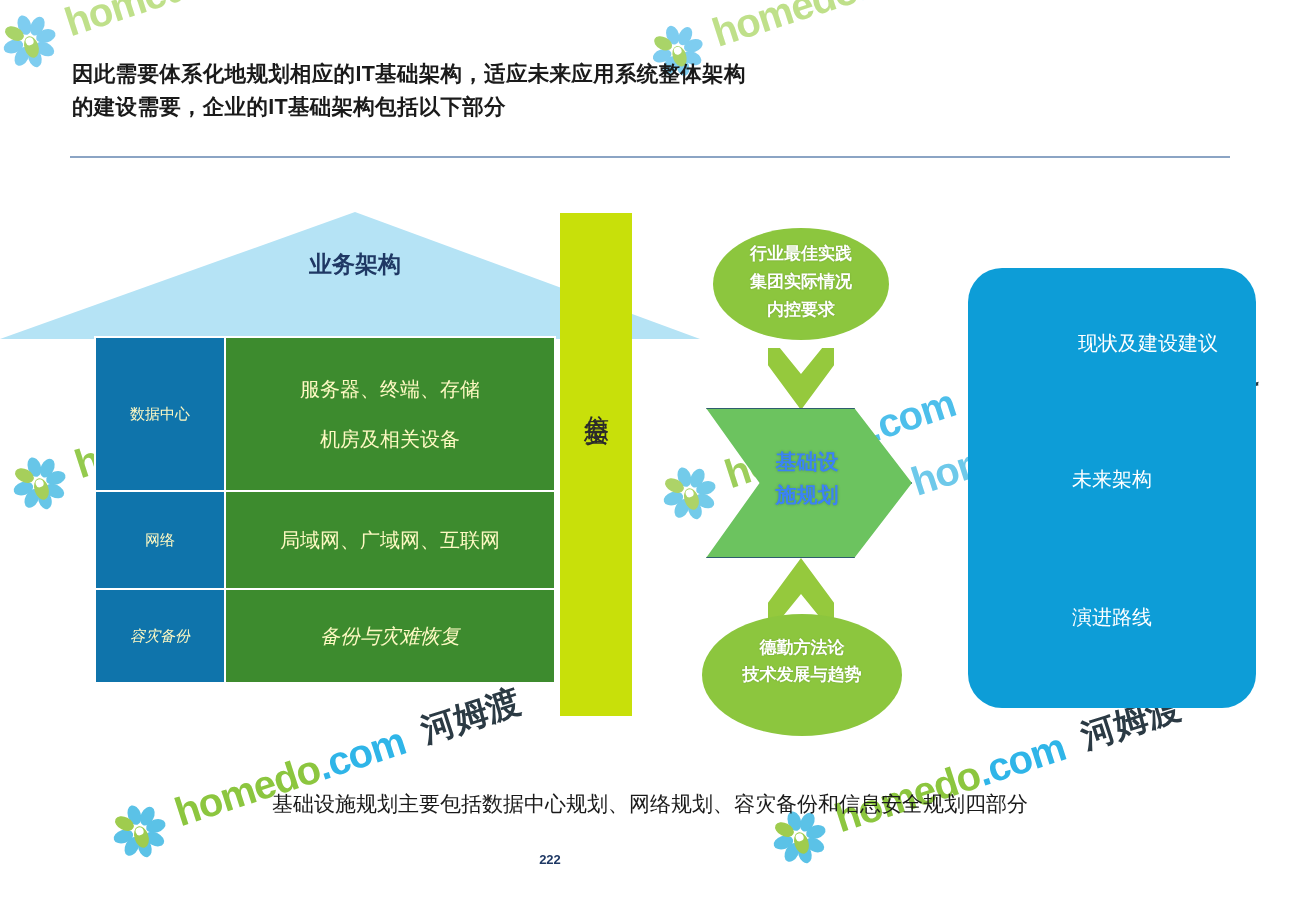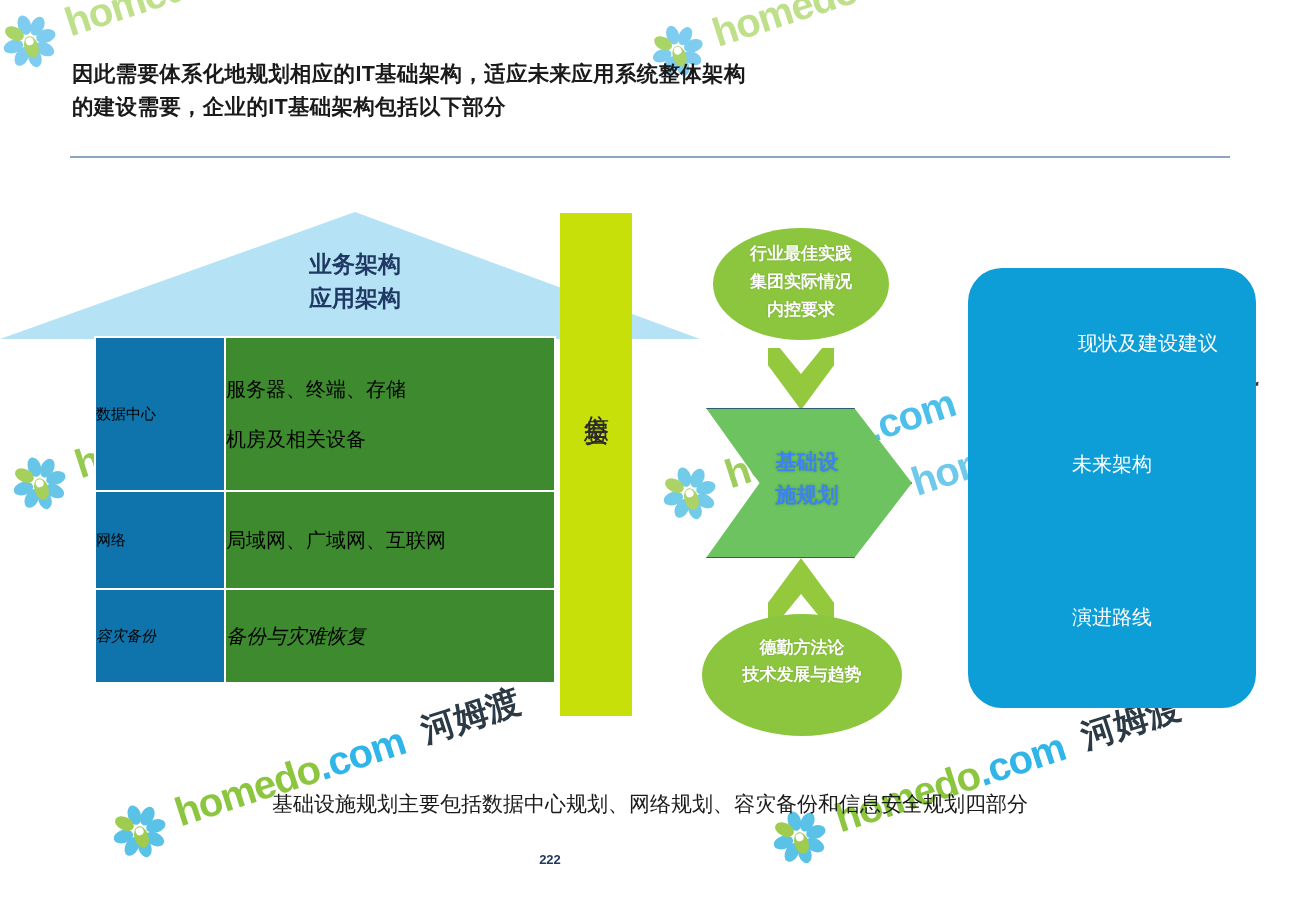--- a/index.html
+++ b/index.html
@@ -65,21 +65,22 @@
   }
   #house-grid {
     position: absolute;
     left: 94px;
     top: 124px;
     width: 462px;
     border-collapse: collapse;
   }
   #house-grid td {
     border: 2px solid #ffffff;
-    color: #000000;
+    color: #fef9c3;
+    text-align: center;
     vertical-align: middle;
     padding: 0;
   }
   .cell-key {
     background: #0f74ab;
     width: 128px;
     font-size: 15px;
   }
   .cell-val {
     background: #3d8b2e;
@@ -205,21 +206,21 @@
     border-radius: 34px;
   }
   .panel-item {
     position: absolute;
     width: 288px;
     text-align: center;
     color: #ffffff;
     font-size: 20px;
   }
   #panel-item-0 { left: 968px; top: 330px; padding-left: 36px; }
-  #panel-item-1 { left: 968px; top: 451px; }
+  #panel-item-1 { left: 968px; top: 466px; }
   #panel-item-2 { left: 968px; top: 604px; }
 
   
   #caption {
     position: absolute;
     left: 0px;
     top: 790px;
     width: 1300px;
     text-align: center;
     font-size: 21px;
@@ -416,21 +417,20 @@
 <div id="title-divider"></div>
 
 <div id="house">
 
   <svg id="roof" viewBox="0 0 700 127" preserveAspectRatio="none">
     <polygon points="355,0 700,127 0,127" fill="#b5e3f5"></polygon>
   </svg>
 
   <div id="roof-labels">
     <div>业务架构</div>
-    <div>应用架构</div>
   </div>
 
   <table id="house-grid">
     <tbody>
       <tr class="row-tall">
         <td class="cell-key">数据中心</td>
         <td class="cell-val">
           <div>服务器、终端、存储</div>
           <div>机房及相关设备</div>
         </td>

